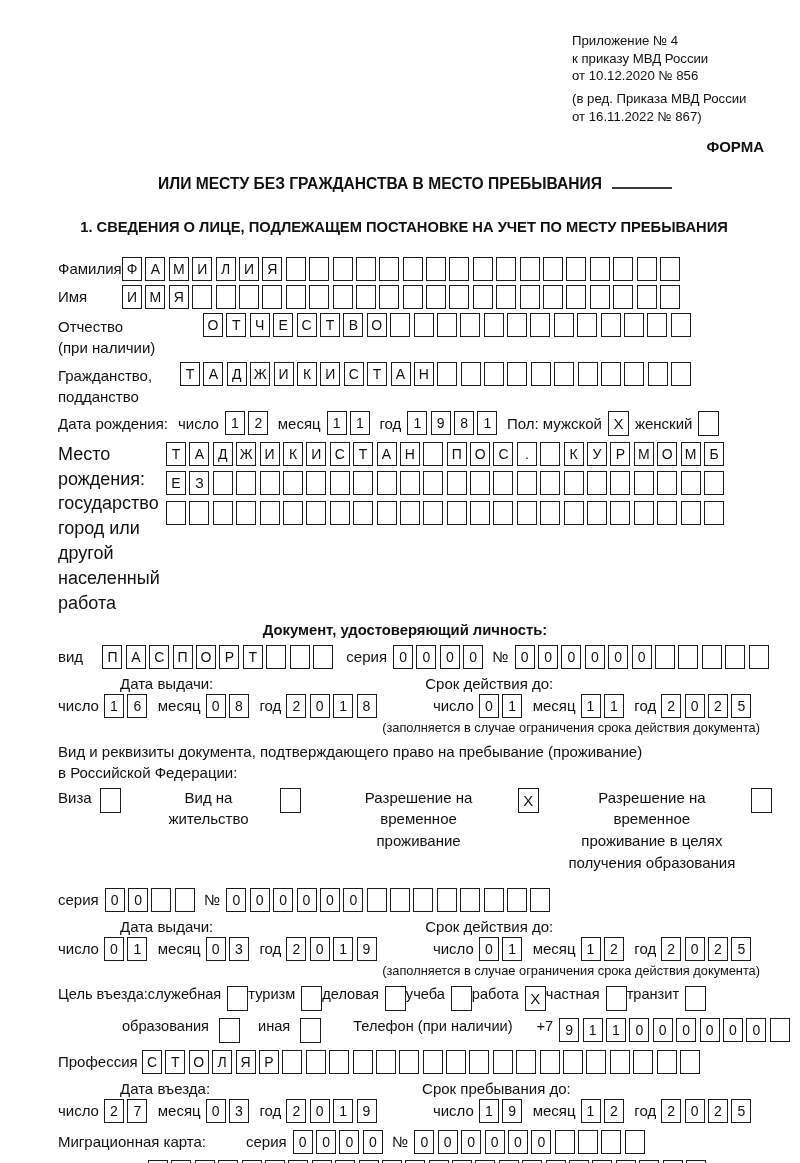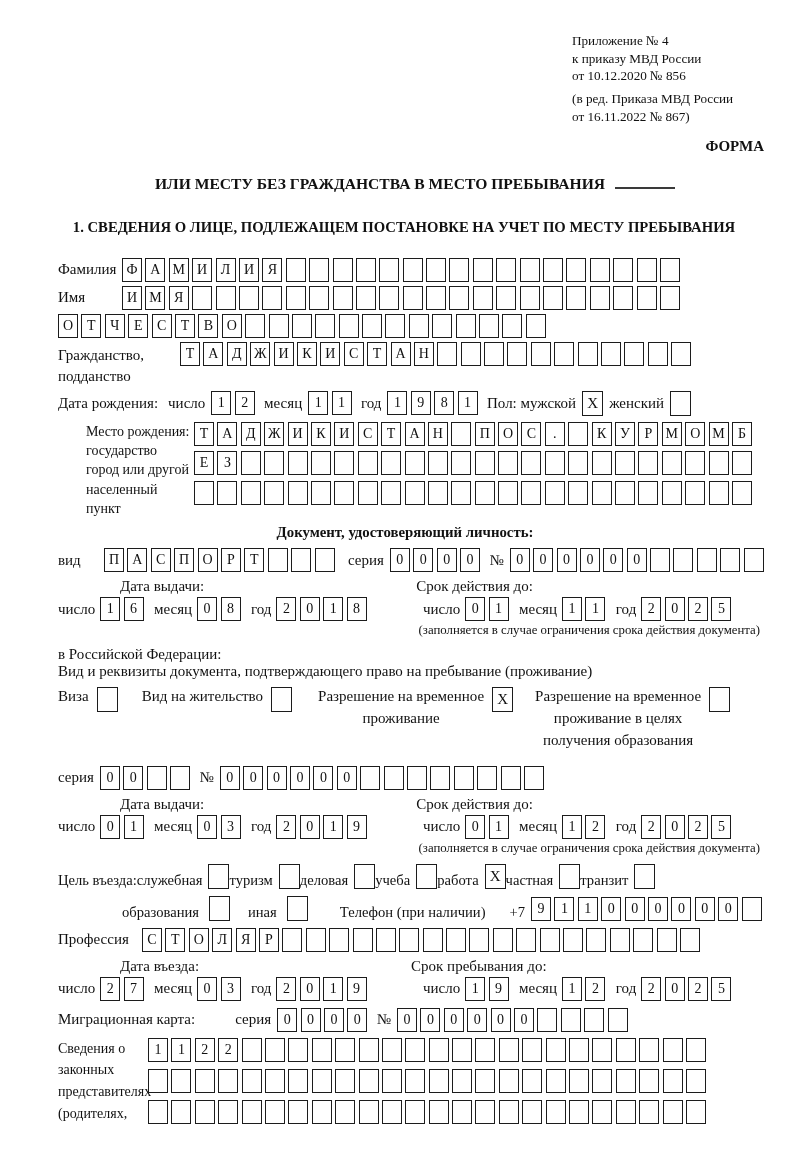--- a/index.html
+++ b/index.html
@@ -1,18 +1,18 @@
 <!DOCTYPE html>
 <html><head>
 <meta charset="utf-8">
 <style>
   html,body{margin:0;padding:0;background:#fff;}
   .page{
     width:800px;height:1163px;box-sizing:border-box;background:#fff;color:#111;
-    font-family:Liberation Serif, serif;font-size:15px;
+    font-family:Liberation Sans, sans-serif;font-size:15px;
     padding:32px 28px 16px 58px;overflow:hidden;position:relative;
   }
   
   .appendix{margin-left:auto;width:200px;font-size:13.2px;line-height:1.34;}
   .appendix .rev{margin-top:5px;}
   .forma{text-align:right;font-weight:bold;font-size:15px;margin:13px 8px 0 0;}
   .title{text-align:center;font-weight:bold;font-size:15.6px;line-height:1.5;margin-top:17px;}
   .blank-line{display:inline-block;width:60px;border-bottom:2.2px solid #3a3a3a;height:13px;margin-left:10px;}
   .sec-heading{font-weight:bold;font-size:14.7px;text-align:center;margin:23px 0 22px -22px;white-space:nowrap;}
 
@@ -33,38 +33,38 @@
   }
   .w64{width:64px;} .w145{width:145px;} .w122{width:122px;} .w84{width:84px;}
   .mt2{margin-top:2px;}
 
   
   .inline-row{display:flex;align-items:center;margin-bottom:6px;}
   .inline-row .t{white-space:nowrap;}
   .gap6{margin-left:6px;} .gap10{margin-left:10px;} .gap14{margin-left:6px;}
 
   .bp-wrap{display:flex;margin-bottom:4px;}
-  .bp-lbls{width:108px;flex:none;line-height:1.38;font-size:14px;margin-left:28px;}
+  .bp-lbls{width:108px;flex:none;line-height:1.38;font-size:18px;}
   .bp-rows .boxes{margin-bottom:5.5px;}
 
   .center-bold{text-align:center;font-weight:bold;font-size:14.8px;margin:6px 0 7px -20px;}
 
   .datehead{display:flex;font-size:15px;margin-bottom:2px;}
   .daterow{display:flex;align-items:center;margin-bottom:2px;}
   .dgroup{display:flex;align-items:center;}
   .dlbl{white-space:nowrap;margin-right:5px;}
   .dgroup .boxes{margin-right:7px;}
   .note{font-size:12.8px;text-align:right;margin:1px 12px 8px 0;}
 
   .perm-row{display:flex;align-items:flex-start;margin:6px 0 14px 0;}
   .perm-item{display:flex;align-items:flex-start;}
   .perm-item .pl{text-align:center;line-height:1.45;margin-right:8px;}
   .perm-item .cbx{margin-top:1px;}
 
-  .purpose-row{display:flex;align-items:flex-end;margin-bottom:7px;font-size:14.6px;}
+  .purpose-row{display:flex;align-items:flex-start;margin-bottom:7px;font-size:14.6px;}
   .purpose-row .cbx{margin-left:6px;}
   .po{white-space:nowrap;}
 
   .rep-wrap{display:flex;margin-top:4px;}
   .rep-lbls{width:90px;flex:none;font-size:14px;line-height:1.55;}
   .rep-rows .boxes{margin-bottom:7px;}
 </style>
 </head>
 <body>
 
@@ -144,20 +144,24 @@
         <span class="box"></span>
         <span class="box"></span>
         <span class="box"></span>
         <span class="box"></span>
         <span class="box"></span>
         <span class="box"></span>
       </div>
   </div>
 
   <div class="frow">
+    <div class="lbl2 w145">
+      <div>Отчество</div>
+      <div>(при наличии)</div>
+    </div>
     <div class="boxes">
         <span class="box">О</span>
         <span class="box">Т</span>
         <span class="box">Ч</span>
         <span class="box">Е</span>
         <span class="box">С</span>
         <span class="box">Т</span>
         <span class="box">В</span>
         <span class="box">О</span>
         <span class="box"></span>
@@ -230,21 +234,21 @@
     <span class="cbx gap6">X</span>
     <span class="t gap14">женский</span>
     <span class="cbx gap14"></span>
   </div>
 
   <div class="bp-wrap">
     <div class="bp-lbls">
       <div>Место рождения:</div>
       <div>государство</div>
       <div>город или другой</div>
-      <div>населенный пункт</div>
+      <div>населенный работа</div>
     </div>
     <div class="bp-rows">
       <div class="boxes">
           <span class="box">Т</span>
           <span class="box">А</span>
           <span class="box">Д</span>
           <span class="box">Ж</span>
           <span class="box">И</span>
           <span class="box">К</span>
           <span class="box">И</span>
@@ -399,22 +403,22 @@
       <div class="boxes">
           <span class="box">2</span>
           <span class="box">0</span>
           <span class="box">2</span>
           <span class="box">5</span>
         </div>
     </div>
   </div>
   <div class="note">(заполняется в случае ограничения срока действия документа)</div>
 
+  <div style="margin-bottom:4px;">Вид и реквизиты документа, подтверждающего право на пребывание (проживание)</div>
   <div>в Российской Федерации:</div>
-  <div style="margin-bottom:4px;">Вид и реквизиты документа, подтверждающего право на пребывание (проживание)</div>
 
   <div class="perm-row">
     <div class="perm-item">
       <span class="pl">Виза</span>
       <span class="cbx"></span>
     </div>
     <div class="perm-item" style="margin-left:24px;">
       <span class="pl">Вид на жительство</span>
       <span class="cbx"></span>
     </div>

